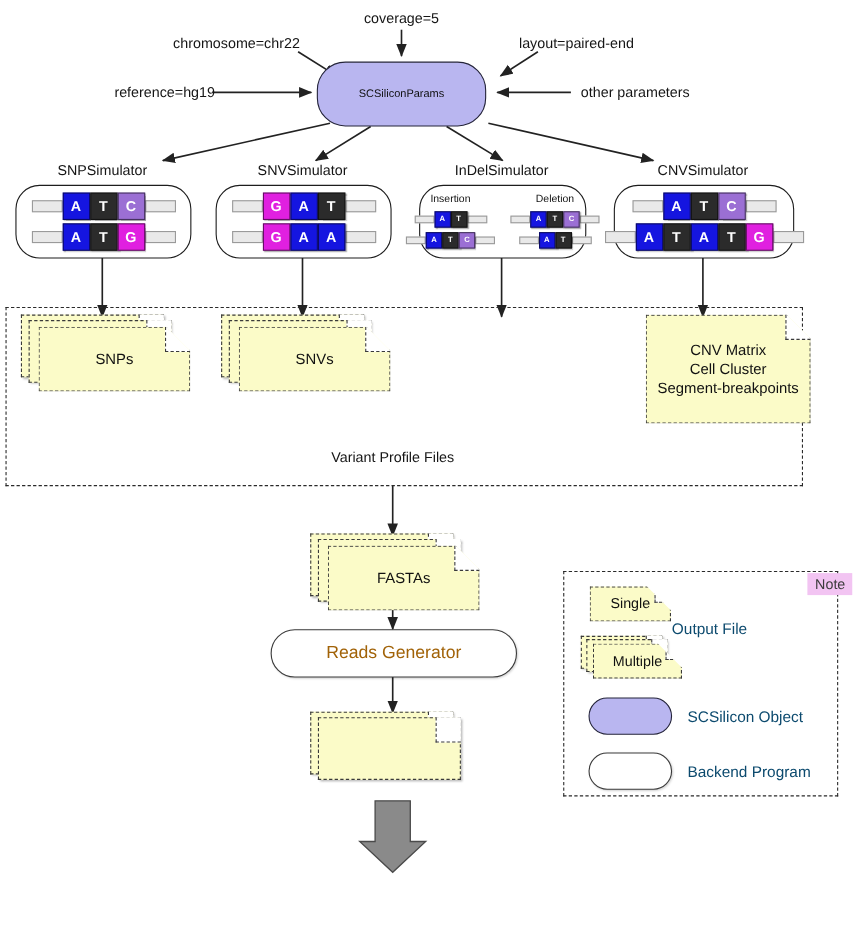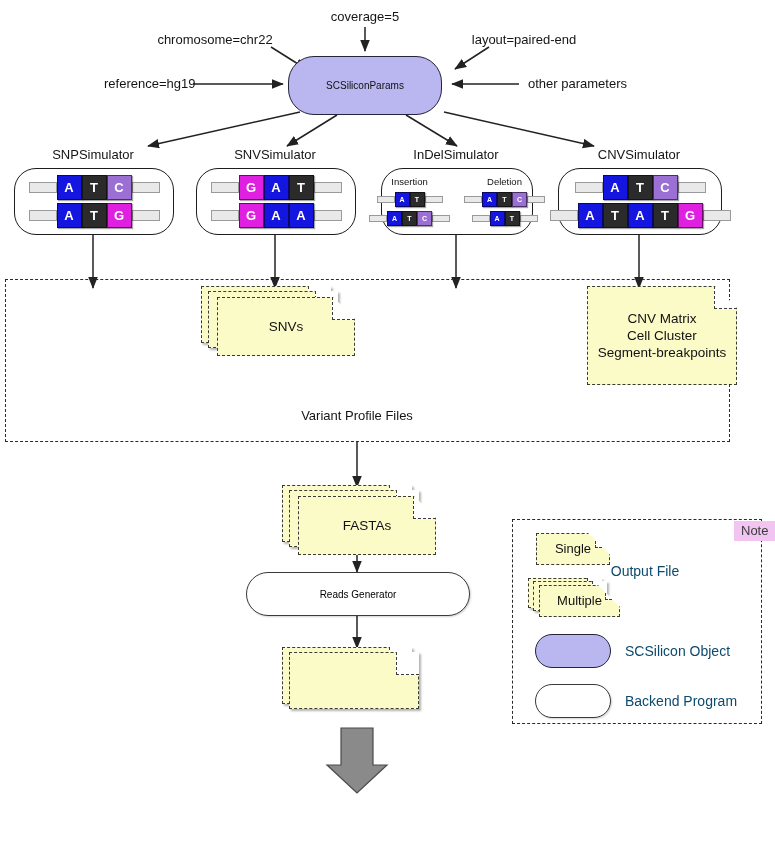--- a/index.html
+++ b/index.html
@@ -43,21 +43,21 @@
              background:#ffffff;border-left:1.4px dashed #3a3a3a;border-bottom:1.4px dashed #3a3a3a;}
   .doc.front{display:flex;align-items:center;justify-content:center;text-align:center;
              font-size:13.5px;color:#111;line-height:1.28;z-index:4;}
   .doc.front.corner{clip-path:polygon(0 0, calc(100% - 22px) 0, 100% 22px, 100% 100%, 0 100%);}
 
   
   .dashbox{position:absolute;border:1.5px dashed #2a2a2a;background:transparent;}
 
   
   .prog{position:absolute;background:#fff;border:1.3px solid #3a3a3a;border-radius:24px;
-        display:flex;align-items:center;justify-content:center;font-size:10px;color:#000000;
+        display:flex;align-items:center;justify-content:center;font-size:16px;color:#a16207;
         box-shadow:1px 1px 2px rgba(0,0,0,.18);}
 
   
   .note-badge{position:absolute;background:#f2c4f2;color:#3c3c3c;font-size:13px;
               padding:3px 7px 4px 7px;line-height:1;}
   .leg-text{position:absolute;font-size:14px;color:#0c4a6e;white-space:nowrap;}
   .leg-obj{position:absolute;background:#b9b6f0;border:1.4px solid #24243a;border-radius:18px;}
   .leg-prog{position:absolute;background:#fff;border:1.3px solid #3a3a3a;border-radius:18px;
             box-shadow:1px 1px 2px rgba(0,0,0,.18);}
 
@@ -211,20 +211,32 @@
           <div class="base" style="background: rgb(43, 43, 43);">T</div>
           <div class="base" style="background: rgb(224, 32, 224);">G</div>
           <div class="rail" style="width: 26px;"></div>
         </div>
       </div>
   </div>
 
   <div class="dashbox" style="left:5px;top:279px;width:723px;height:161px;"></div>
   <div class="lbl c" style="left:357px;top:409px;">Variant Profile Files</div>
 
+  <div class="docstack" style="left:19px;top:286px;width:152px;height:72px;">
+    <div class="doc" style="left:0;top:0;width:128px;height:55px;">
+      <div class="fold"></div>
+    </div>
+    <div class="doc" style="left:7px;top:5px;width:128px;height:55px;">
+      <div class="fold"></div>
+    </div>
+    <div class="doc front corner" style="left:16px;top:11px;width:136px;height:57px;">
+      <div class="fold"></div>
+      <span>SNPs</span>
+    </div>
+  </div>
 
   <div class="docstack" style="left:201px;top:286px;width:152px;height:72px;">
     <div class="doc" style="left:0;top:0;width:128px;height:55px;">
       <div class="fold"></div>
     </div>
     <div class="doc" style="left:7px;top:5px;width:128px;height:55px;">
       <div class="fold"></div>
     </div>
     <div class="doc front corner" style="left:16px;top:11px;width:136px;height:57px;">
       <div class="fold"></div>

